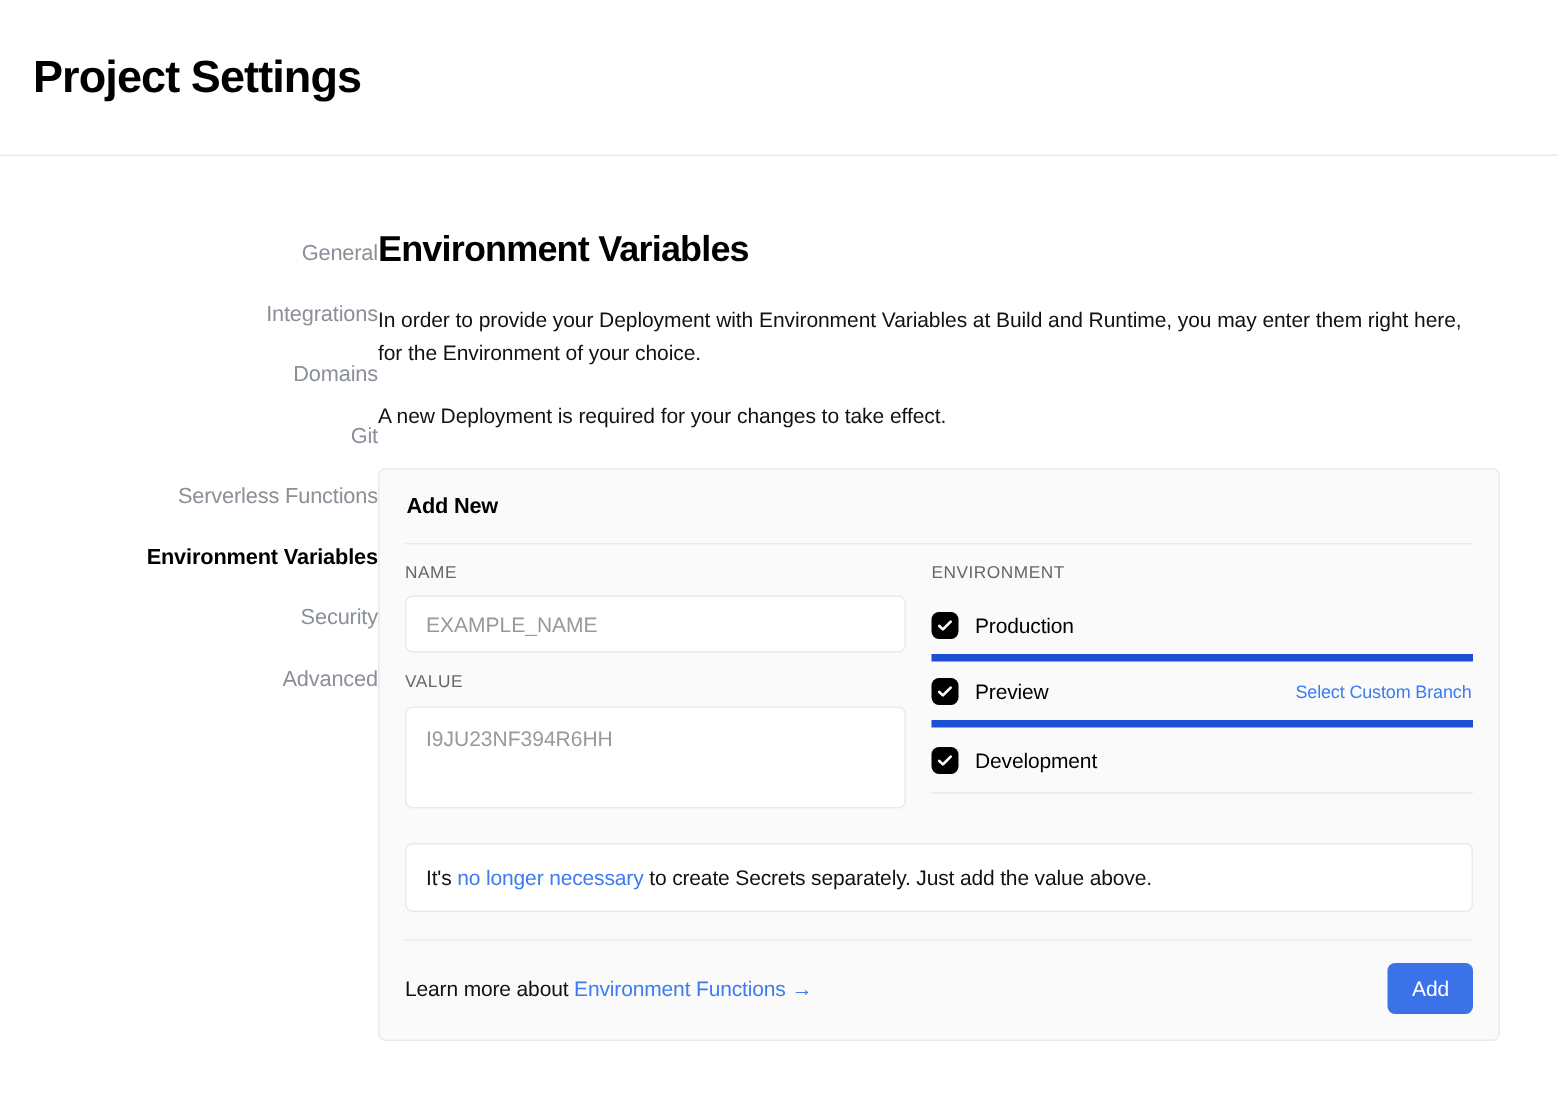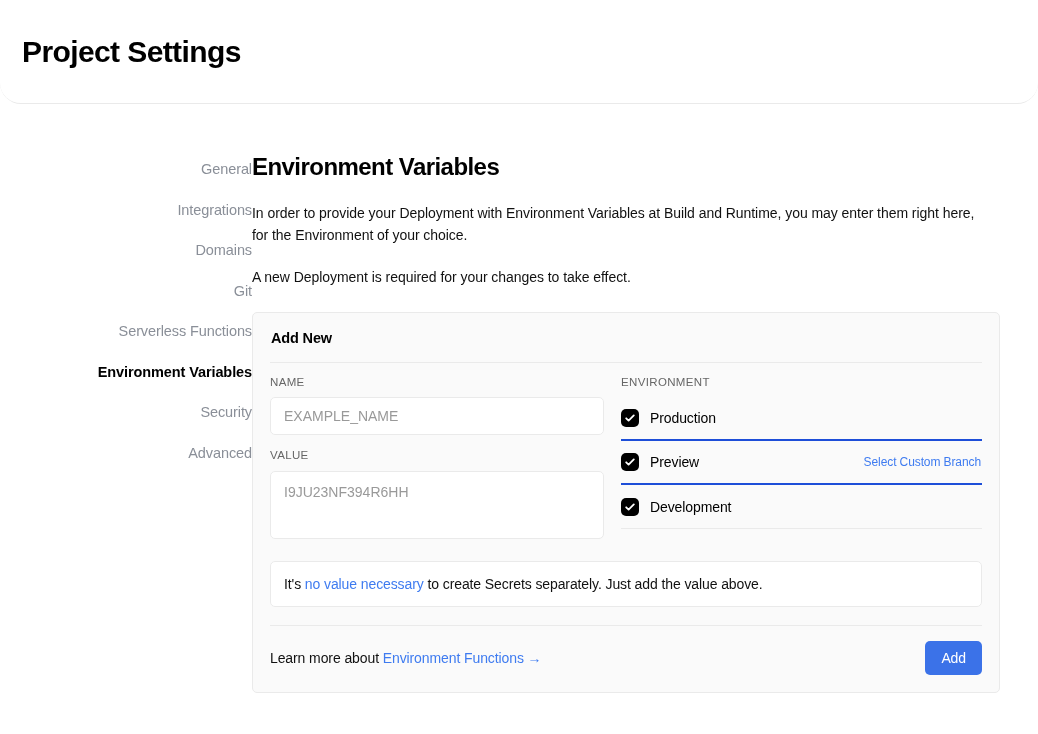--- a/index.html
+++ b/index.html
@@ -14,21 +14,20 @@
     -webkit-font-smoothing: antialiased;
   }
 
   
   .page-header {
     height: 104px;
     border-bottom: 1px solid #eaeaea;
     display: flex;
     align-items: center;
     padding: 0 22px;
-    border-radius: 21px;
   }
   .page-title {
     font-size: 30px;
     font-weight: 700;
     letter-spacing: -0.6px;
     color: #000;
     margin: 0;
     line-height: 1;
   }
 
@@ -160,21 +159,21 @@
     line-height: 1.3;
   }
   .textarea-input::placeholder { color: #999999; }
 
   
   .env-list { margin-top: 0; }
   .env-row {
     display: flex;
     align-items: center;
     height: 44px;
-    border-bottom: 2px solid #1d4ed8;
+    border-bottom: 5px solid #1d4ed8;
   }
   .env-row:last-child { border-bottom: 1px solid #eaeaea; }
 
   .checkbox {
     width: 18px;
     height: 18px;
     flex: 0 0 18px;
     border-radius: 5px;
     background: #000000;
     display: flex;
@@ -334,21 +333,21 @@
               <span class="env-label">Development</span>
               <span class="env-spacer"></span>
             </div>
 
           </div>
         </div>
 
       </div>
 
       <div class="notice-wrap">
-        <div class="notice"><span>It's </span><a>no value necessary</a><span> to create Secrets separately. Just add the value above.</span></div>
+        <div class="notice"><span>It's </span><a>no longer necessary</a><span> to create Secrets separately. Just add the value above.</span></div>
       </div>
 
       <div class="footer-hr"></div>
 
       <div class="card-footer">
         <div class="learn-text"><span>Learn more about </span><a>Environment Functions →</a></div>
         <div class="footer-spacer"></div>
         <button class="btn-add">Add</button>
       </div>
 

